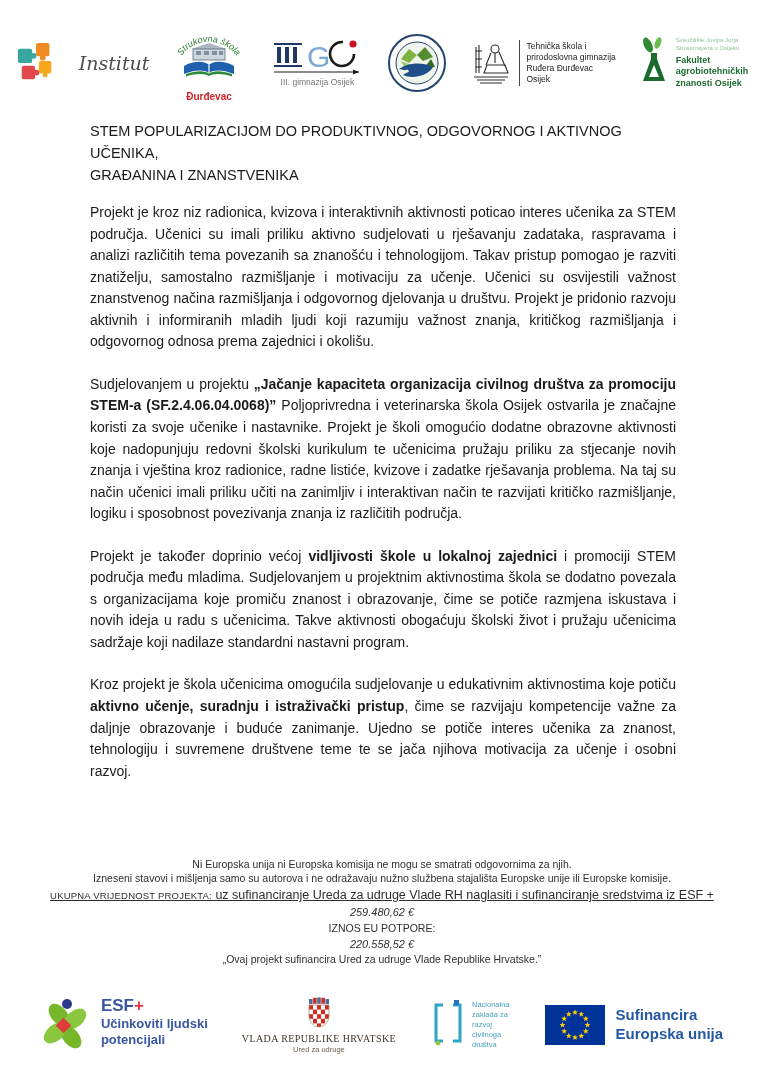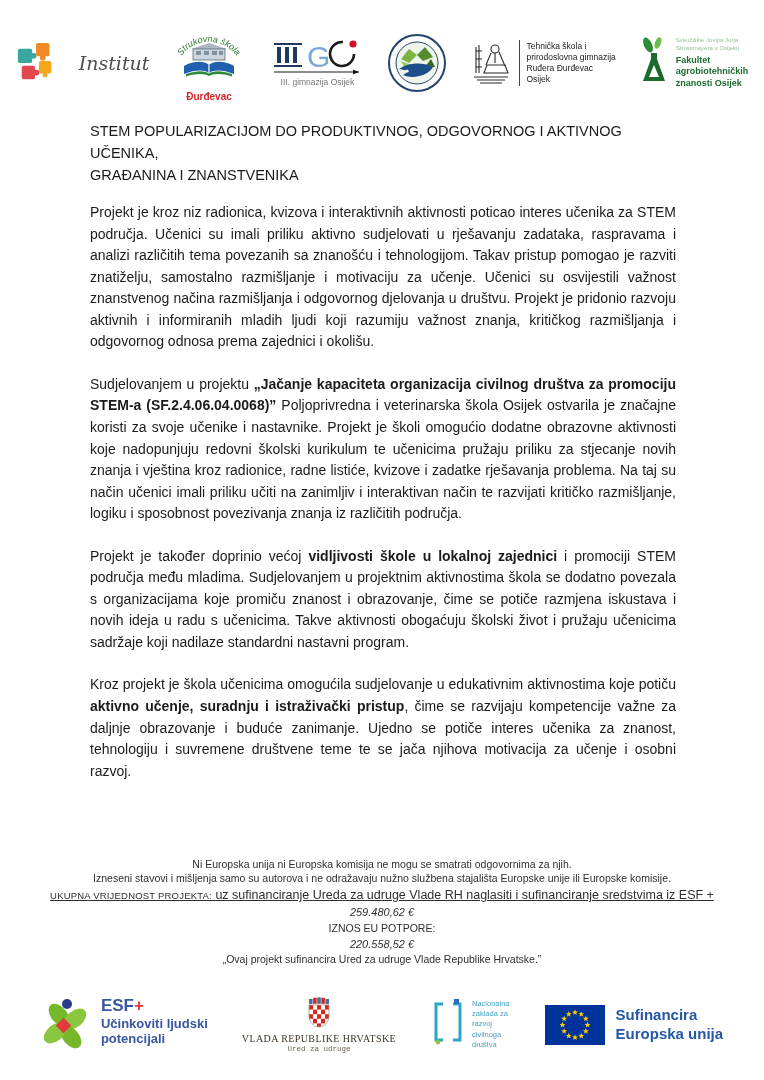--- a/index.html
+++ b/index.html
@@ -48,21 +48,21 @@
   .bottom-logos {
     position:absolute; top:996px; left:0; right:0;
     display:flex; justify-content:center; align-items:center; gap:34px;
   }
   .esf-logo { display:flex; align-items:flex-start; gap:8px; }
   .esf-brand { font-size:17px; font-weight:bold; color:#3956a3; line-height:1; }
   .esf-plus { color:#e0393e; }
   .esf-tagline { font-size:13px; font-weight:bold; color:#3956a3; line-height:1.2; white-space:pre-line; margin-top:2px; }
   .vlada { display:flex; flex-direction:column; align-items:center; }
   .vlada-title { font-family:"Liberation Serif", serif; font-size:10px; letter-spacing:.4px; color:#3f3429; margin-top:3px; }
-  .vlada-sub { font-family:Liberation Mono, monospace; font-size:7.5px; color:#6b5f52; margin-top:1px; }
+  .vlada-sub { font-family:Liberation Sans, sans-serif; font-size:7.5px; color:#6b5f52; margin-top:1px; }
   .zaklada { display:flex; align-items:flex-start; gap:6px; }
   .zaklada-text { font-size:7.5px; line-height:1.35; color:#4aa3c0; white-space:pre-line; }
   .eu-logo { display:flex; align-items:center; gap:10px; }
   .eu-caption { font-size:15px; font-weight:bold; color:#2457a5; line-height:1.25; white-space:pre-line; }
 </style>
 </head>
 <body>
 
 <div class="page">
 

